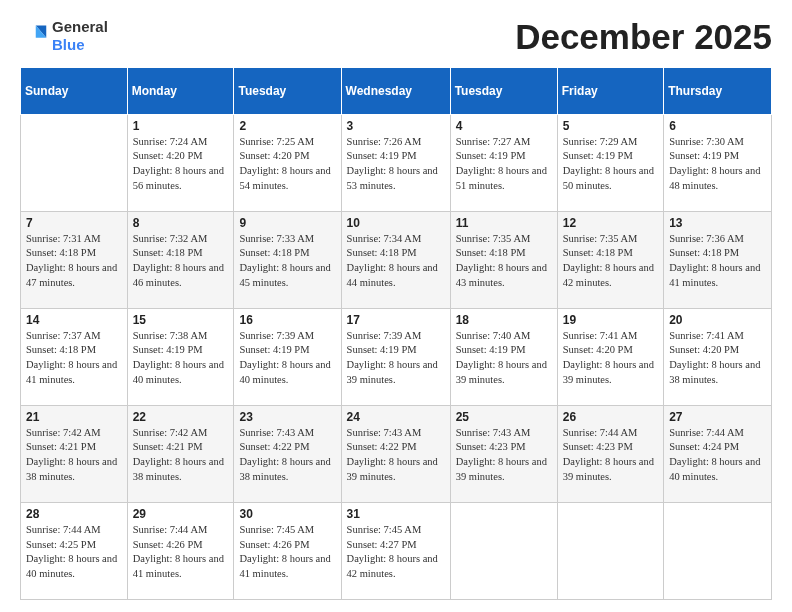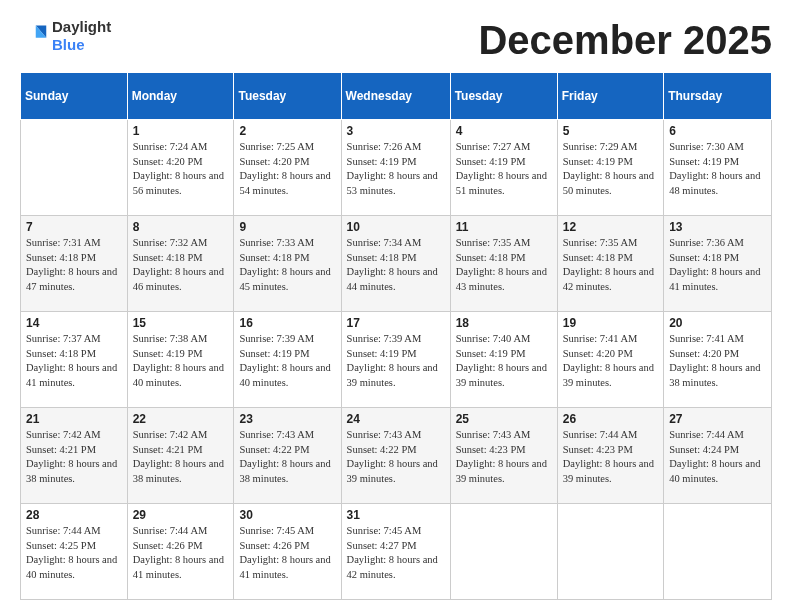--- a/index.html
+++ b/index.html
@@ -36,21 +36,21 @@
     .logo-general { color: #333; }
     .logo-blue { color: #3b82f6; }
     .logo-icon {
       width: 28px;
       height: 28px;
     }
     .title-block {
       text-align: right;
     }
     .month-title {
-      font-size: 40px;
+      font-size: 35px;
       font-weight: bold;
       color: #222;
       line-height: 1.1;
     }
     .subtitle {
       font-size: 15px;
       color: #444;
       margin-top: 2px;
     }
     .calendar {
@@ -102,21 +102,21 @@
 <body>
 
 <div class="page">
   <div class="header">
     <div class="logo">
       <svg class="logo-icon" viewBox="0 0 32 32">
         <polygon points="18,4 30,4 30,18" fill="#1565c0"></polygon>
         <polygon points="18,4 30,18 18,18" fill="#42a5f5"></polygon>
       </svg>
       <div class="logo-text">
-        <span class="logo-general">Daylight</span><br>
+        <span class="logo-general">General</span><br>
         <span class="logo-blue">Blue</span>
       </div>
     </div>
     <div class="title-block">
       <div class="month-title">December 2025</div>
     </div>
   </div>
 
   <table class="calendar">
     <thead>

